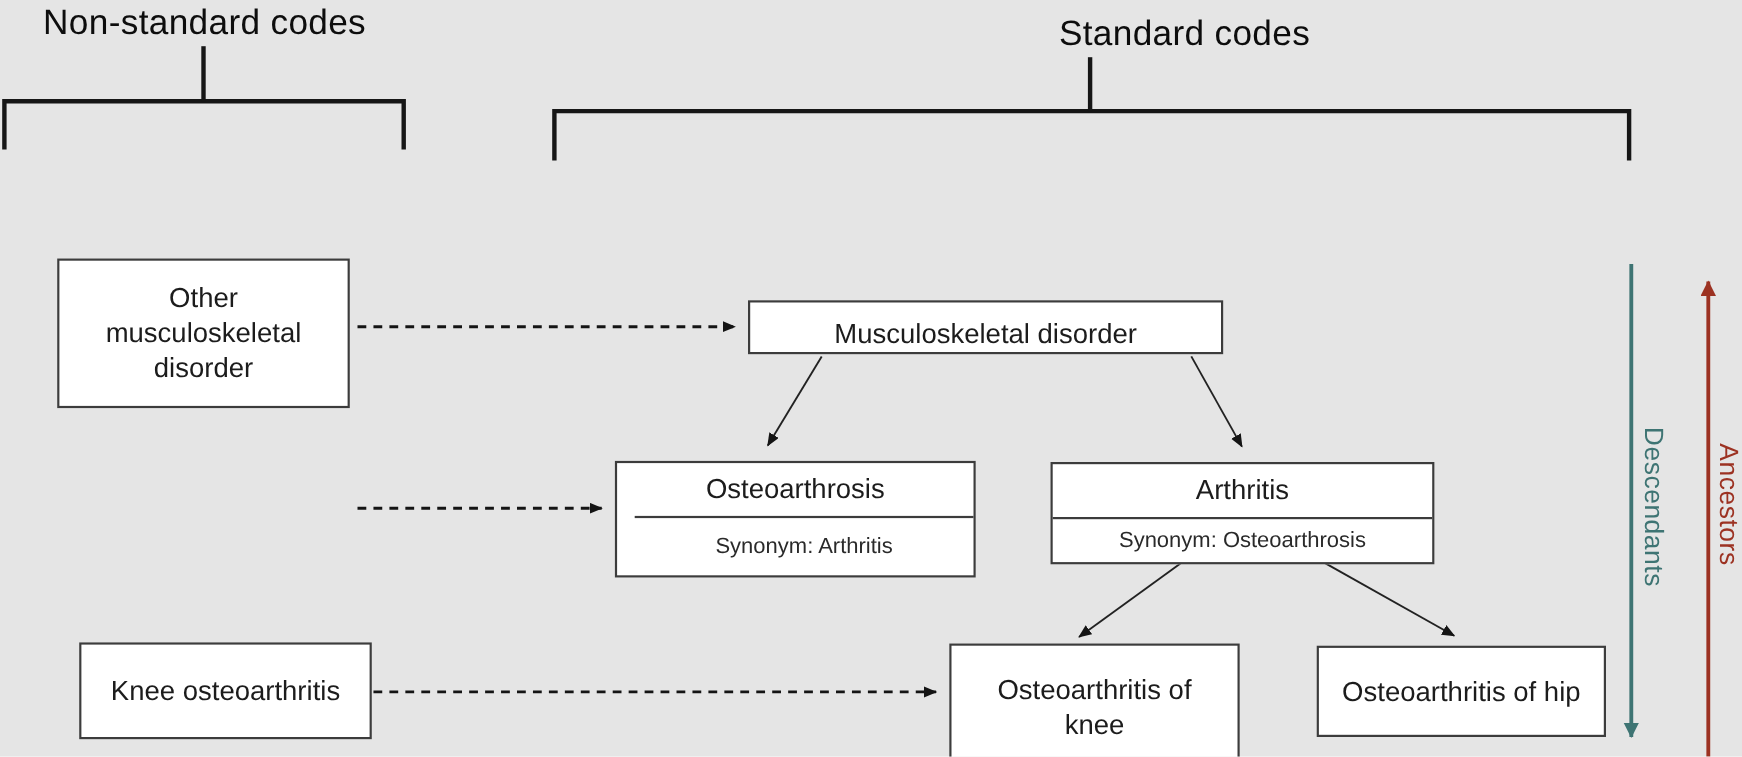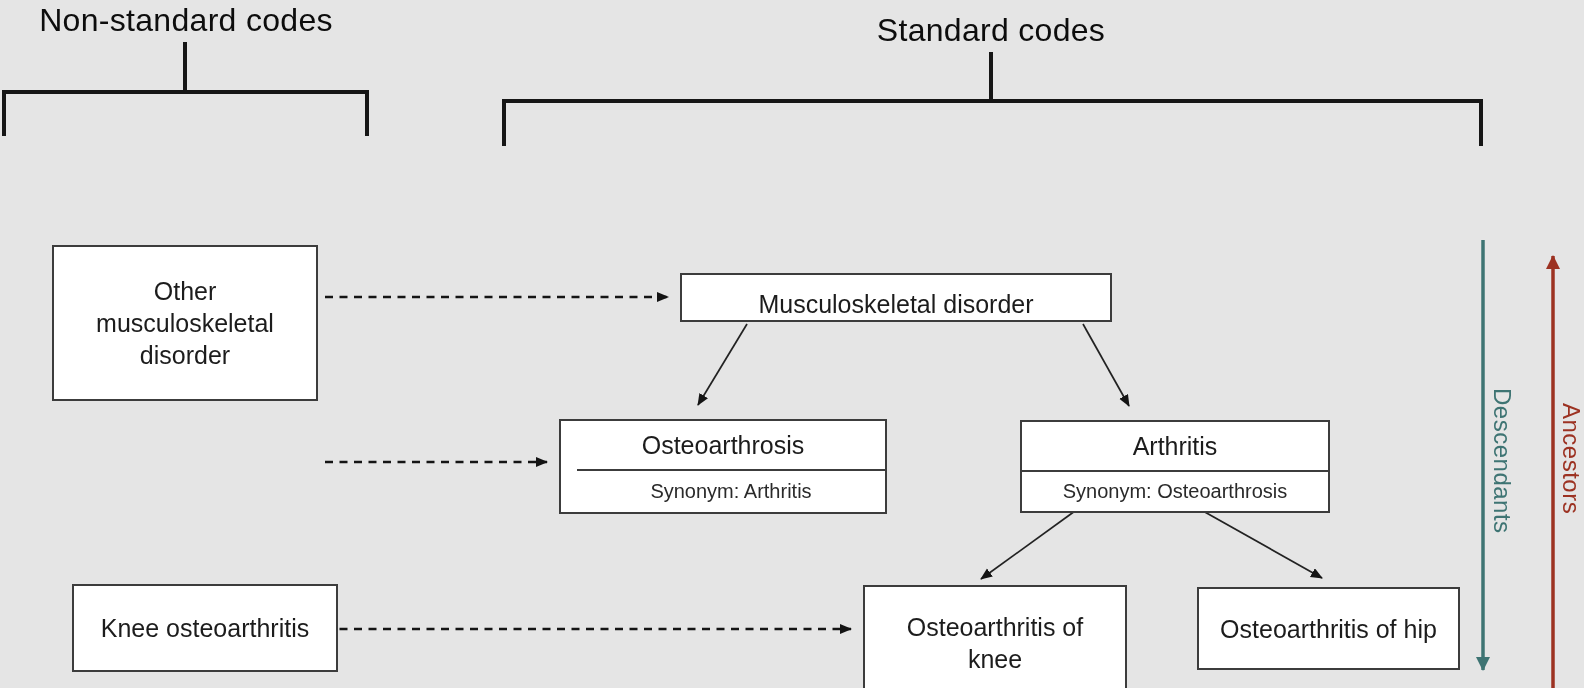--- a/index.html
+++ b/index.html
@@ -56,36 +56,36 @@
 
   .side-label {
     position: absolute;
     writing-mode: vertical-rl;
     font-size: 24px;
     letter-spacing: 0.5px;
   }
 
   
   #title-non-standard { left: 0px;   top: 2px;  width: 372px; }
-  #title-standard     { left: 791px; top: 12px; width: 400px; }
+  #title-standard     { left: 791px; top: 12px; width: 400px; text-align: right; }
 
-  #box-other  { left: 52px; top: 235px; width: 266px; height: 156px; margin-top: 10px; }
+  #box-other  { left: 52px; top: 235px; width: 266px; height: 136px; }
   #box-other .lbl { width: 220px; }
   #box-degen  { left: 52px; top: 419px; width: 266px; height: 84px; }
   #box-degen .lbl { width: 210px; }
   #box-kneens { left: 52px; top: 584px; width: 266px; height: 88px; margin-left: 20px; }
   #box-kneens .lbl { width: 210px; }
 
   #box-root { left: 680px; top: 273px; width: 432px; height: 49px; align-items: flex-end; }
 
   #box-osteoarthrosis { left: 559px; top: 419px; width: 328px; }
   #box-osteoarthrosis .main { height: 48px; }
-  #box-osteoarthrosis .syn  { height: 43px; margin-left: 16px; }
+  #box-osteoarthrosis .syn  { height: 54px; margin-left: 16px; }
 
-  #box-arthritis { left: 1020px; top: 420px; width: 310px; text-align: right; }
+  #box-arthritis { left: 955px; top: 420px; width: 349px; text-align: right; }
   #box-arthritis .main { height: 48px; }
   #box-arthritis .syn  { height: 41px; }
 
   #box-kneestd { left: 863px;  top: 585px; width: 264px; height: 116px; }
   #box-kneestd .lbl { width: 235px; }
   #box-hip     { left: 1197px; top: 587px; width: 263px; height: 83px; }
   #box-hip .lbl { width: 235px; }
 
   #label-descendants { left: 1488px; top: 388px; }
   #label-ancestors   { left: 1557px; top: 403px; }

